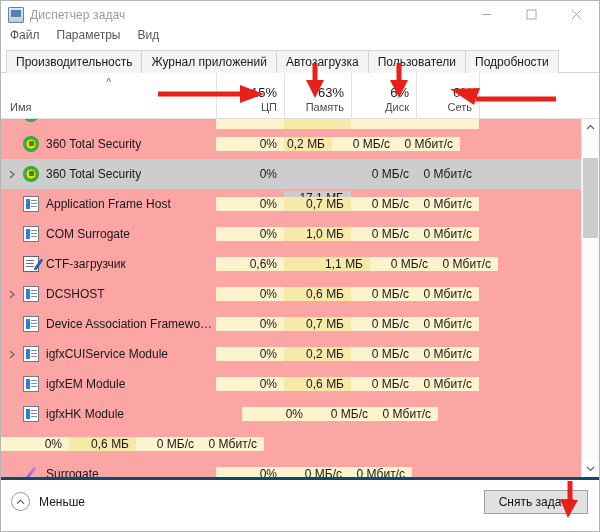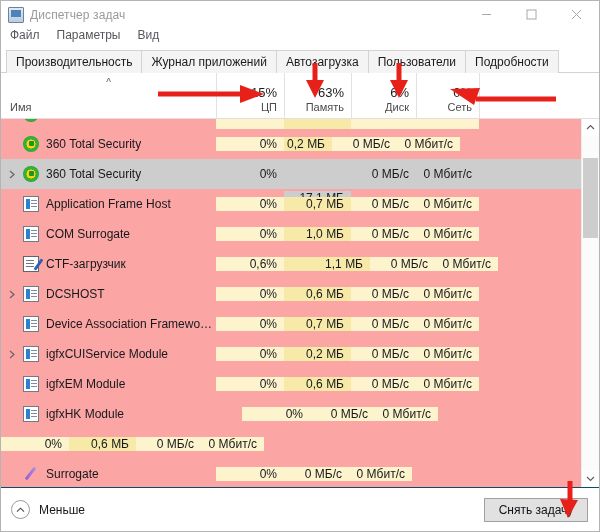--- a/index.html
+++ b/index.html
@@ -171,23 +171,23 @@
   .sb-track { flex: 1 1 auto; position: relative; background: #fbfbfb; }
   .sb-thumb {
     position: absolute; left: 1px; right: 1px;
     top: 22px; height: 80px;
     background: #cdcdcd;
   }
 
   
   #footer {
     height: 43px; min-height: 43px;
-    border-top: 1px solid #0c4a6e;
+    border-top: 3px solid #0c4a6e;
     display: flex; align-items: center;
-    padding: 0 11px 0 10px;
+    padding: 0 11px 8px 10px;
     background: #ffffff;
     position: relative;
   }
   #less { display: flex; align-items: center; }
   #less-circle {
     width: 17px; height: 17px; border-radius: 50%;
     border: 1px solid #9a9a9a;
     display: flex; align-items: center; justify-content: center;
     margin-right: 9px; color: #4d4d4d;
   }

